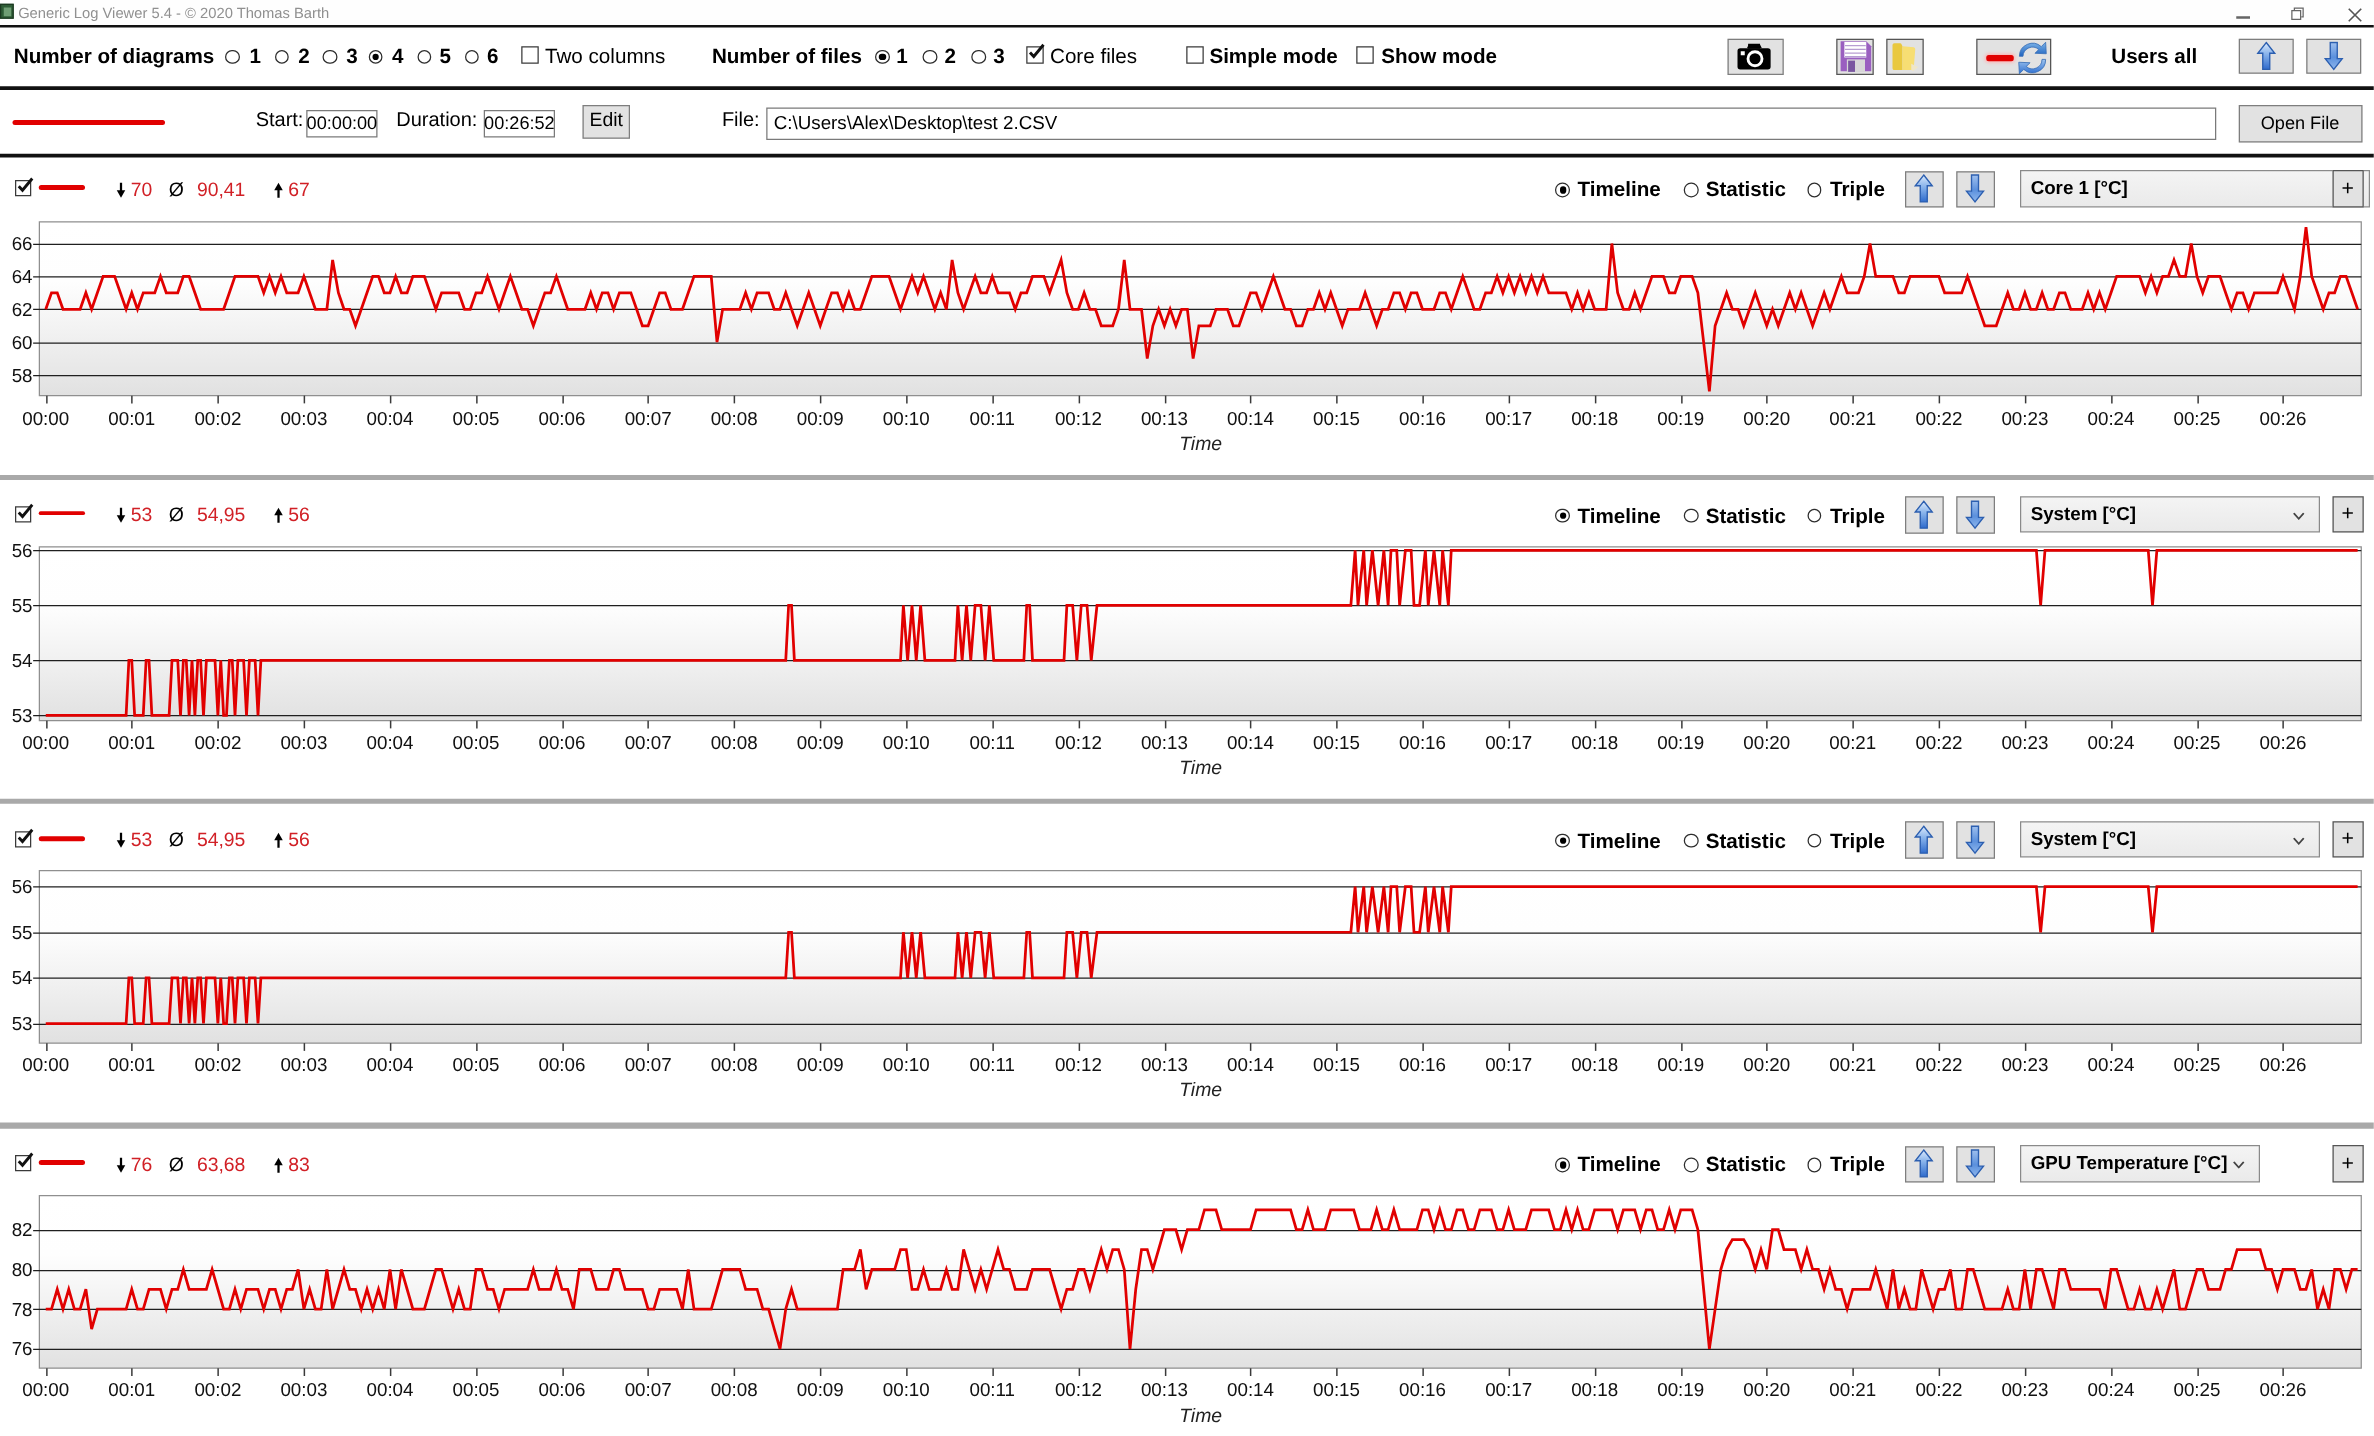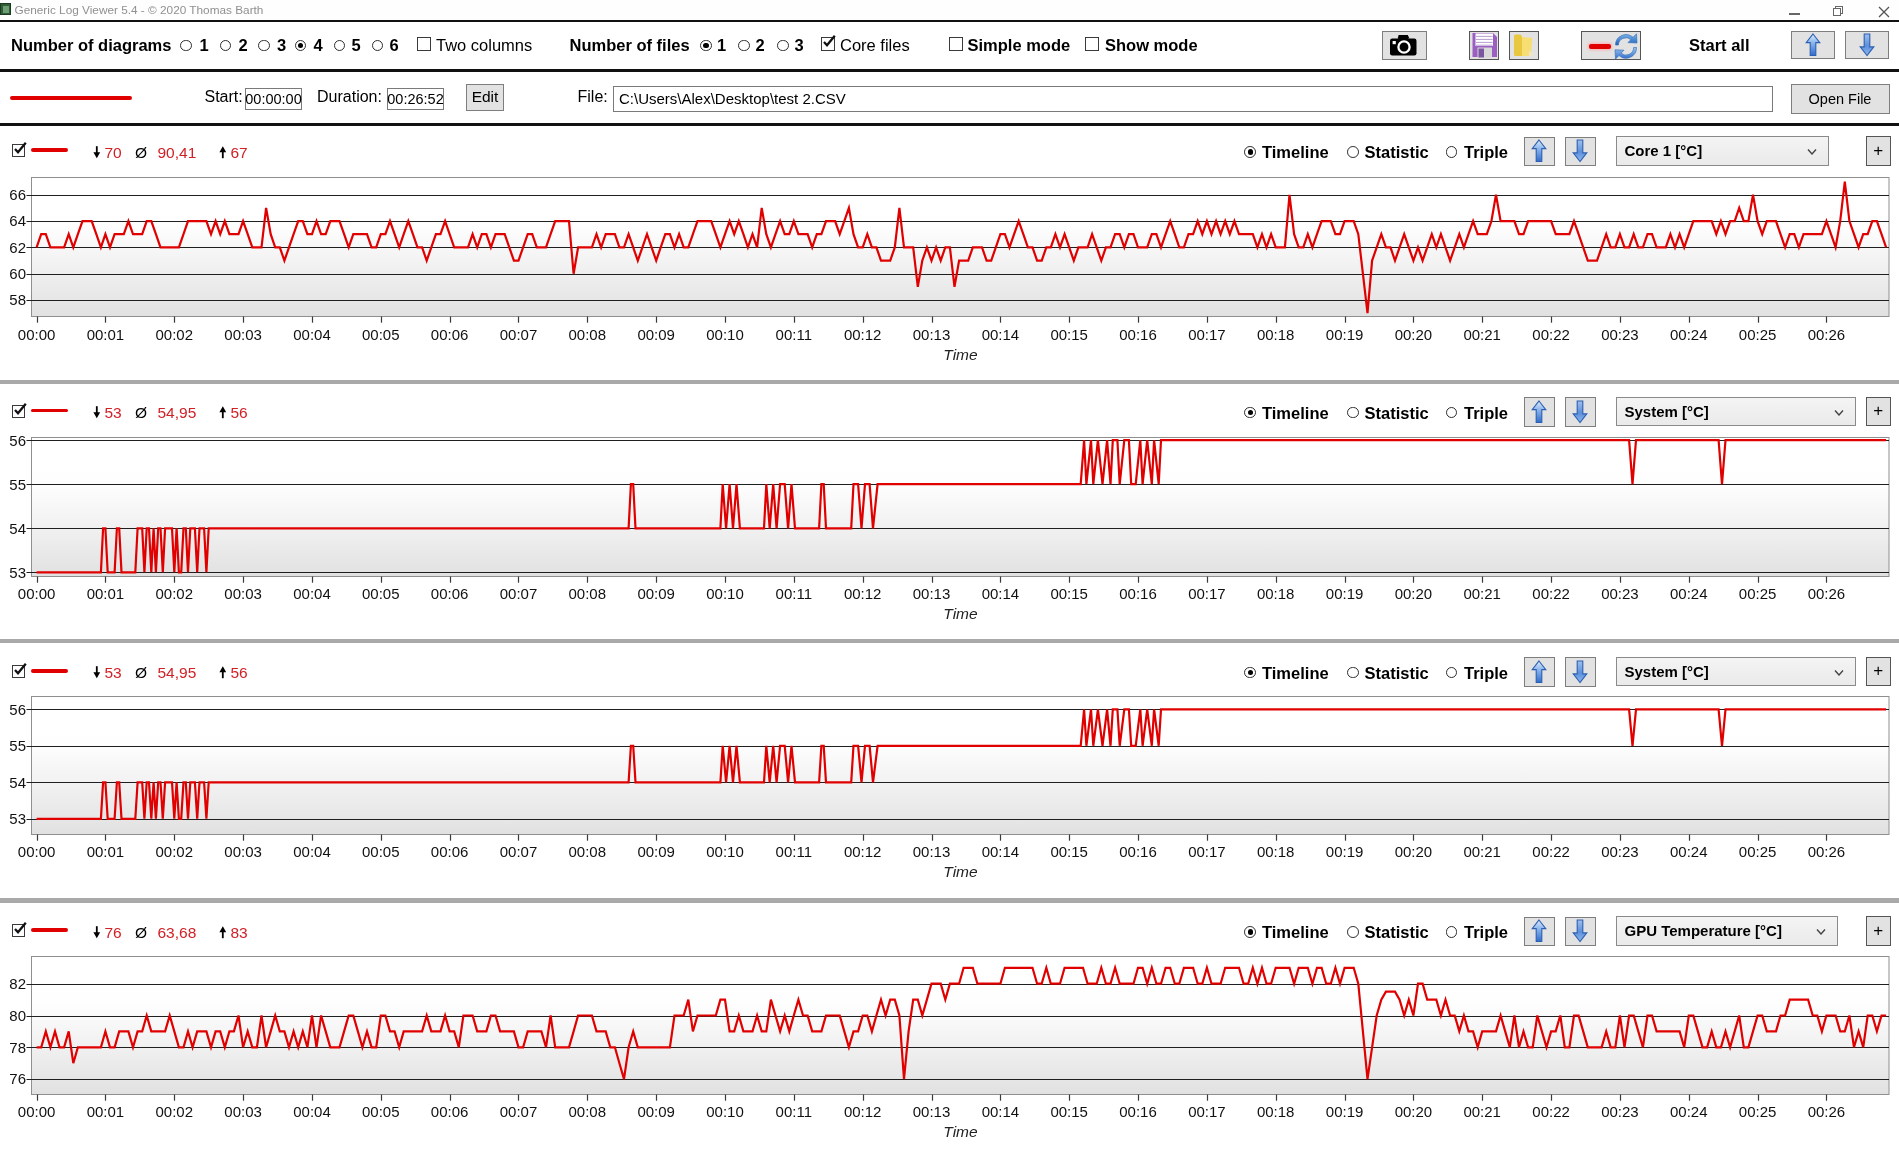--- a/index.html
+++ b/index.html
@@ -75,21 +75,21 @@
             <stop offset="1" stop-color="#1e62c0"></stop>
           </linearGradient>
 <linearGradient id="rf2" x1="0" y1="0" x2="0" y2="1">
 <stop offset="0" stop-color="#9fc4ee"></stop>
             <stop offset="1" stop-color="#2e6fd0"></stop>
           </linearGradient>
         </defs>
 <path d="M2.5 12 A10.5 10.5 0 0 1 20 4.3 L23.5 0.8 L24 10 L15 9.6 L18 6.6 A7.6 7.6 0 0 0 5.4 12 Z" fill="url(#rf1)" stroke="#3b71b8" stroke-width="0.7"></path>
 <path d="M23.5 14.5 A10.5 10.5 0 0 1 6 22.5 L2.5 26 L2 16.8 L11 17.2 L8 20.2 A7.6 7.6 0 0 0 20.6 14.5 Z" fill="url(#rf2)" stroke="#3b71b8" stroke-width="0.7"></path>
 </svg></div>
-  </div><div class="lab17 b" style="left:1689px;top:36px">Start all</div><div class="btn" style="left:1791px;top:30.5px;width:43.5px;height:28.5px">
+  </div><div class="lab17 b" style="left:1689px;top:36px">Users all</div><div class="btn" style="left:1791px;top:30.5px;width:43.5px;height:28.5px">
     <svg width="16" height="24" viewBox="0 0 16 24">
       <defs>
 <linearGradient id="bu" x1="0" y1="0" x2="0" y2="1">
 <stop offset="0" stop-color="#dbeafc"></stop>
           <stop offset="0.45" stop-color="#85b1ea"></stop>
 <stop offset="1" stop-color="#2f6bcc"></stop>
         </linearGradient>
       </defs>
 <path d="M8 1 L14.8 9.6 H10.8 V22.5 H5.2 V9.6 H1.2 Z" fill="url(#bu)" stroke="#2c5fb0" stroke-width="1.1"></path>
     </svg>
@@ -404,21 +404,21 @@
     <svg width="16" height="24" viewBox="0 0 16 24">
       <defs>
 <linearGradient id="bd" x1="0" y1="0" x2="0" y2="1">
 <stop offset="0" stop-color="#9fc0ee"></stop>
           <stop offset="0.55" stop-color="#5b90dd"></stop>
 <stop offset="1" stop-color="#8fb7ec"></stop>
         </linearGradient>
       </defs>
 <path d="M8 22.5 L1.2 13.9 H5.2 V1 H10.8 V13.9 H14.8 Z" fill="url(#bd)" stroke="#2c5fb0" stroke-width="1.1"></path>
     </svg>
-  </div><div class="ddl" style="left:1615.5px;top:136.0px;width:213px;height:29.5px">Core 1 [°C]<svg width="10" height="6" viewBox="0 0 10 6" style="position:absolute;right:11px;top:12px">
+  </div><div class="ddl" style="left:1615.5px;top:136.0px;width:280px;height:29.5px">Core 1 [°C]<svg width="10" height="6" viewBox="0 0 10 6" style="position:absolute;right:11px;top:12px">
       <path d="M1 0.5 L5 5 L9 0.5" fill="none" stroke="#444" stroke-width="1.4"></path>
     </svg></div><div class="btn" style="left:1866px;top:136.0px;width:24.5px;height:29.5px;font-size:17px;border-color:#555">+</div><div class="cb" style="left:11.8px;top:404.8px;width:12.8px;height:12.8px;border-width:1.3px;">
     <svg width="16" height="15" viewBox="0 0 16 15">
       <path d="M3 8.0 L6 11.2 L13.8 1.8" fill="none" stroke="#111" stroke-width="2.3"></path>
     </svg>
   </div><div class="redline" style="left:30.5px;top:408.7px;width:37px;height:3.8px"></div><div class="abs" style="left:91.5px;top:403.3px;width:10px;height:15px">
     <svg width="10" height="15" viewBox="0 0 10 15" style="position:absolute;left:0;top:2px">
       <line x1="4.8" y1="1.2" x2="4.8" y2="8.6" stroke="#000" stroke-width="1.8"></line>
       <path d="M1.4 7.2 L4.8 13.2 L8.2 7.2 Z" fill="#000"></path>
     </svg>
@@ -518,14 +518,14 @@
     <svg width="16" height="24" viewBox="0 0 16 24">
       <defs>
 <linearGradient id="bd" x1="0" y1="0" x2="0" y2="1">
 <stop offset="0" stop-color="#9fc0ee"></stop>
           <stop offset="0.55" stop-color="#5b90dd"></stop>
 <stop offset="1" stop-color="#8fb7ec"></stop>
         </linearGradient>
       </defs>
 <path d="M8 22.5 L1.2 13.9 H5.2 V1 H10.8 V13.9 H14.8 Z" fill="url(#bd)" stroke="#2c5fb0" stroke-width="1.1"></path>
     </svg>
-  </div><div class="ddl" style="left:1615.5px;top:916.0px;width:222px;height:29.5px">GPU Temperature [°C]<svg width="10" height="6" viewBox="0 0 10 6" style="position:absolute;right:11px;top:12px">
+  </div><div class="ddl" style="left:1615.5px;top:916.0px;width:192px;height:29.5px">GPU Temperature [°C]<svg width="10" height="6" viewBox="0 0 10 6" style="position:absolute;right:11px;top:12px">
       <path d="M1 0.5 L5 5 L9 0.5" fill="none" stroke="#444" stroke-width="1.4"></path>
     </svg></div><div class="btn" style="left:1866px;top:916.0px;width:24.5px;height:29.5px;font-size:17px;border-color:#555">+</div>
 </body></html>

